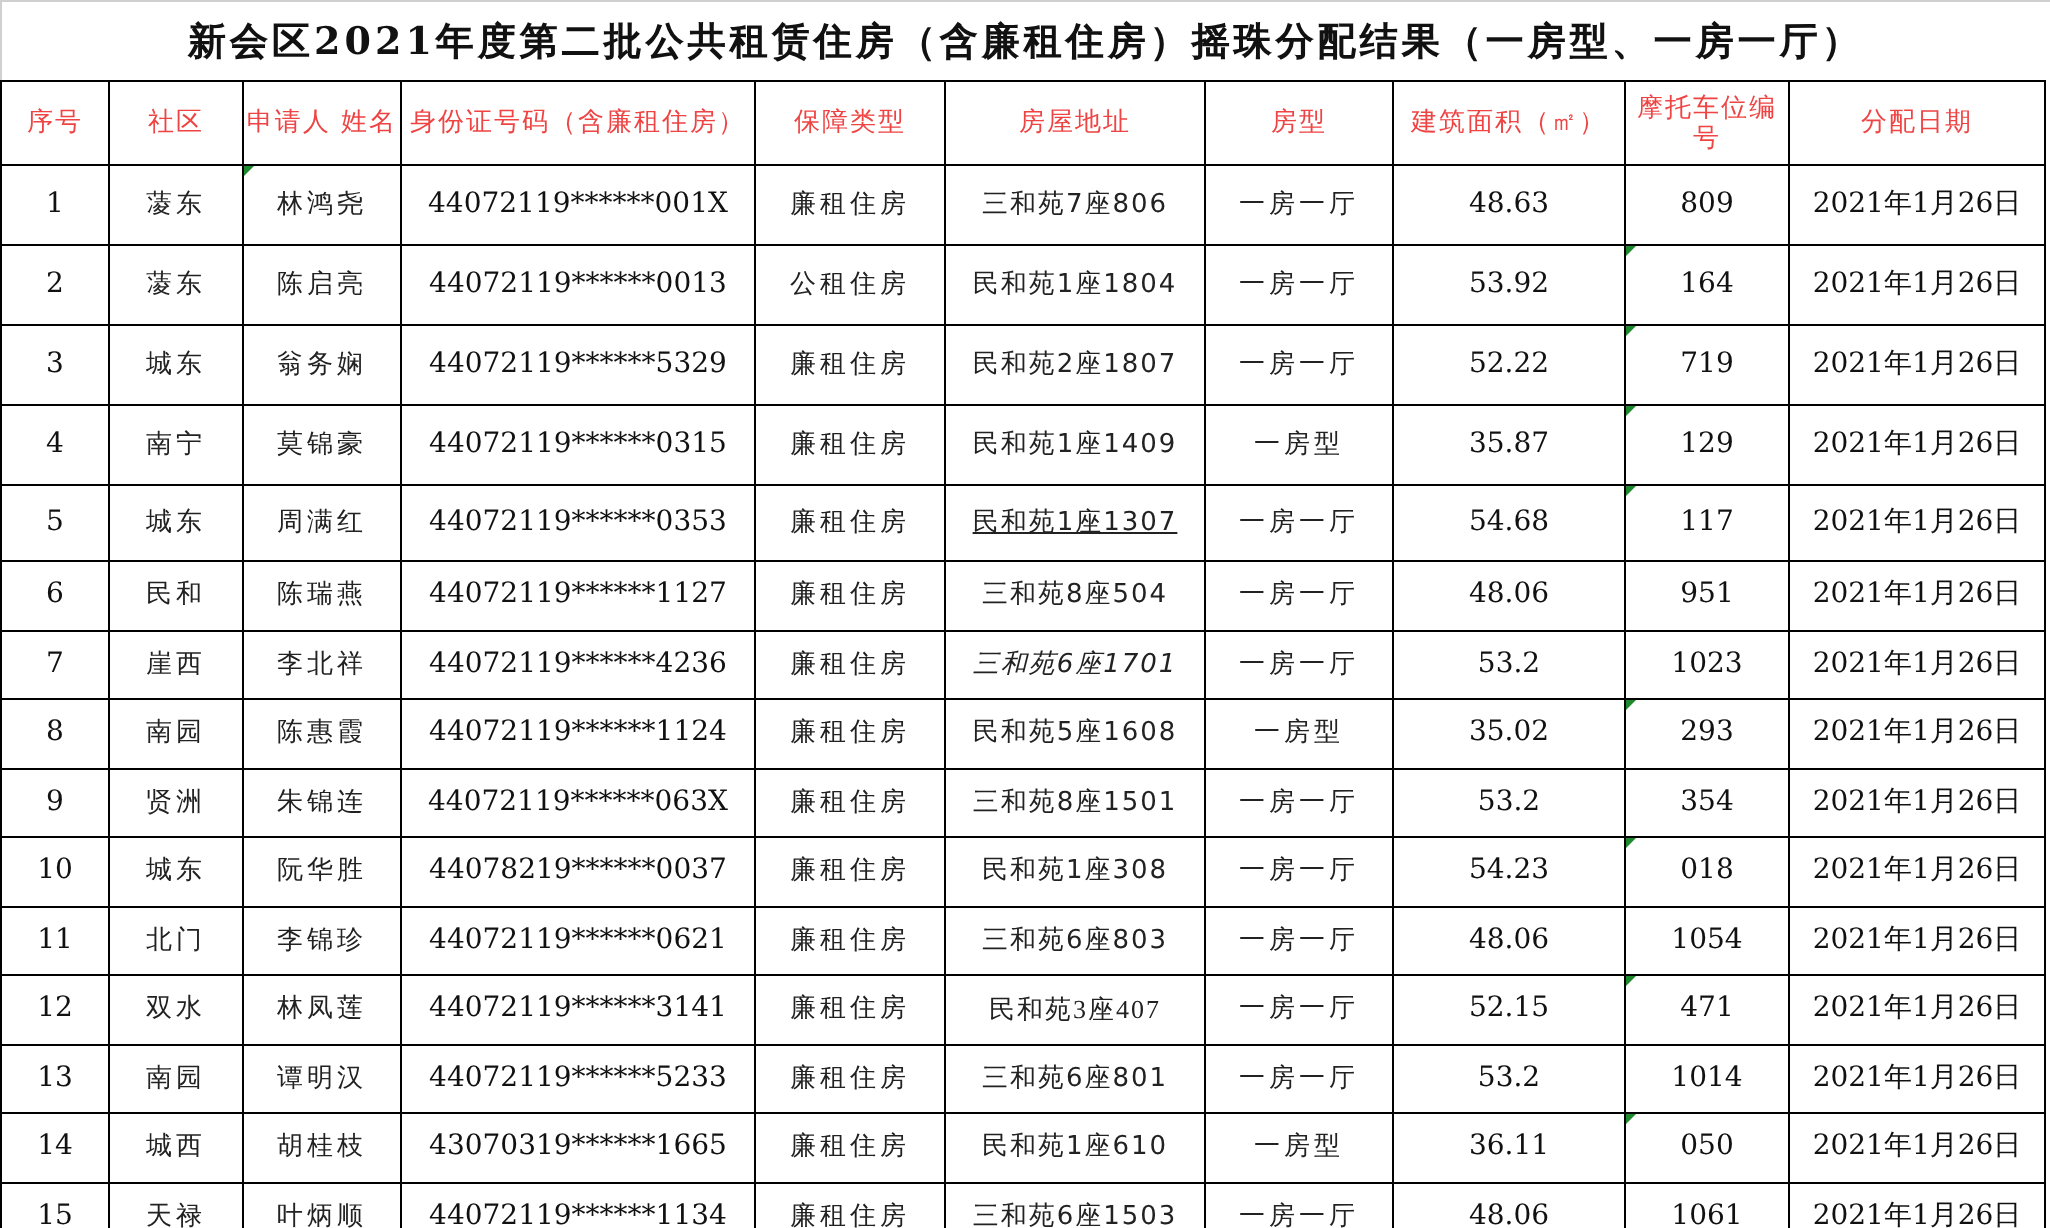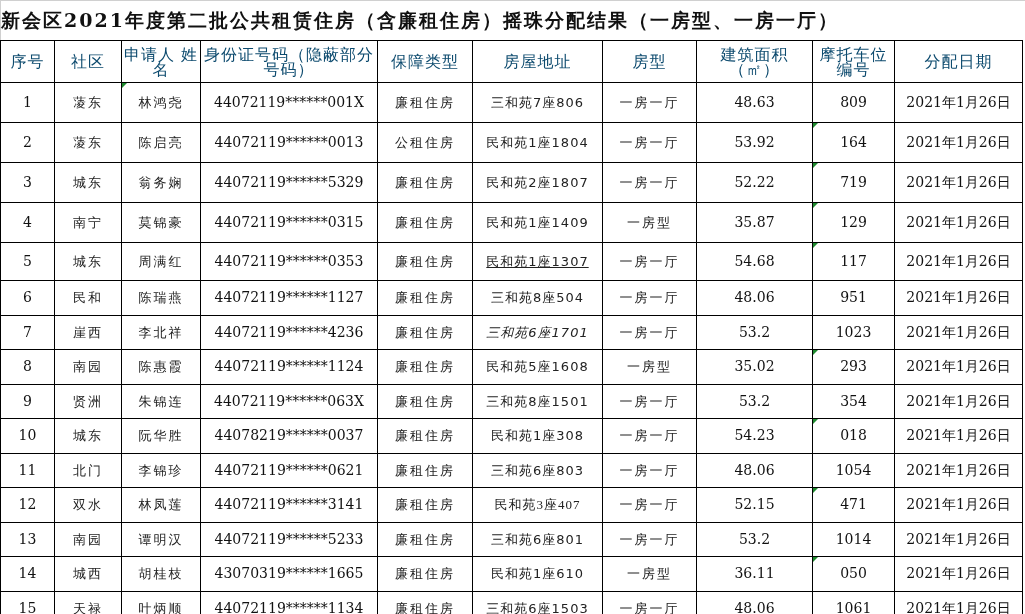--- a/index.html
+++ b/index.html
@@ -1,26 +1,26 @@
 <!DOCTYPE html>
 <html><head>
 <meta charset="utf-8">
 <style>
   html, body { margin:0; padding:0; background:#ffffff; }
   body { width:1025px; height:614px; overflow:hidden; position:relative;
          font-family: "DejaVu Serif", "Liberation Serif", serif; color:#111; }
   .title-bar { position:absolute; left:0; top:0; width:1025px; height:40px;
                border-top:1px solid #d0d0d0; border-left:1px solid #d0d0d0; box-sizing:border-box;
-               display:flex; align-items:center; justify-content:flex-start; }
+               display:flex; align-items:center; justify-content:center; }
   .title { font-size:19px; font-weight:bold; letter-spacing:2px; white-space:nowrap;
            font-family:"DejaVu Serif", serif; }
   table { position:absolute; left:0; top:40px; border-collapse:collapse; table-layout:fixed; }
   td, th { border:1.5px solid #000; text-align:center; vertical-align:middle; padding:0;
            font-weight:normal; font-size:13px; line-height:15px; overflow:hidden; position:relative; }
-  th { font-family:"DejaVu Sans", sans-serif; font-size:16px; color:#0c4a6e; letter-spacing:1px; }
+  th { font-family:"DejaVu Sans", sans-serif; font-size:13px; color:#ef4444; letter-spacing:1px; }
   td.cjk { font-family:"DejaVu Sans", sans-serif; letter-spacing:2px; color:#222; }
   td.num { font-family:"DejaVu Serif", "Liberation Serif", serif; font-size:14px; }
   tr.hdr { height:42px; }
   tr.tall { height:40px; }
   tr.mid { height:38px; }
   tr.short { height:34.5px; }
   .tri { position:absolute; left:0; top:0; width:0; height:0;
          border-top:5px solid #1e8a2e; border-right:5px solid transparent; }
 </style>
 </head>
@@ -41,21 +41,21 @@
     <col style="width:94px">
     <col style="width:116px">
     <col style="width:82px">
     <col style="width:128px">
   </colgroup>
   <thead>
     <tr class="hdr">
       <th>序号</th>
       <th>社区</th>
       <th>申请人 姓名</th>
-      <th>身份证号码（隐蔽部分号码）</th>
+      <th>身份证号码（含廉租住房）</th>
       <th>保障类型</th>
       <th>房屋地址</th>
       <th>房型</th>
       <th>建筑面积（㎡）</th>
       <th>摩托车位编号</th>
       <th>分配日期</th>
     </tr>
   </thead>
   <tbody id="tbody">
       <tr class="tall">

